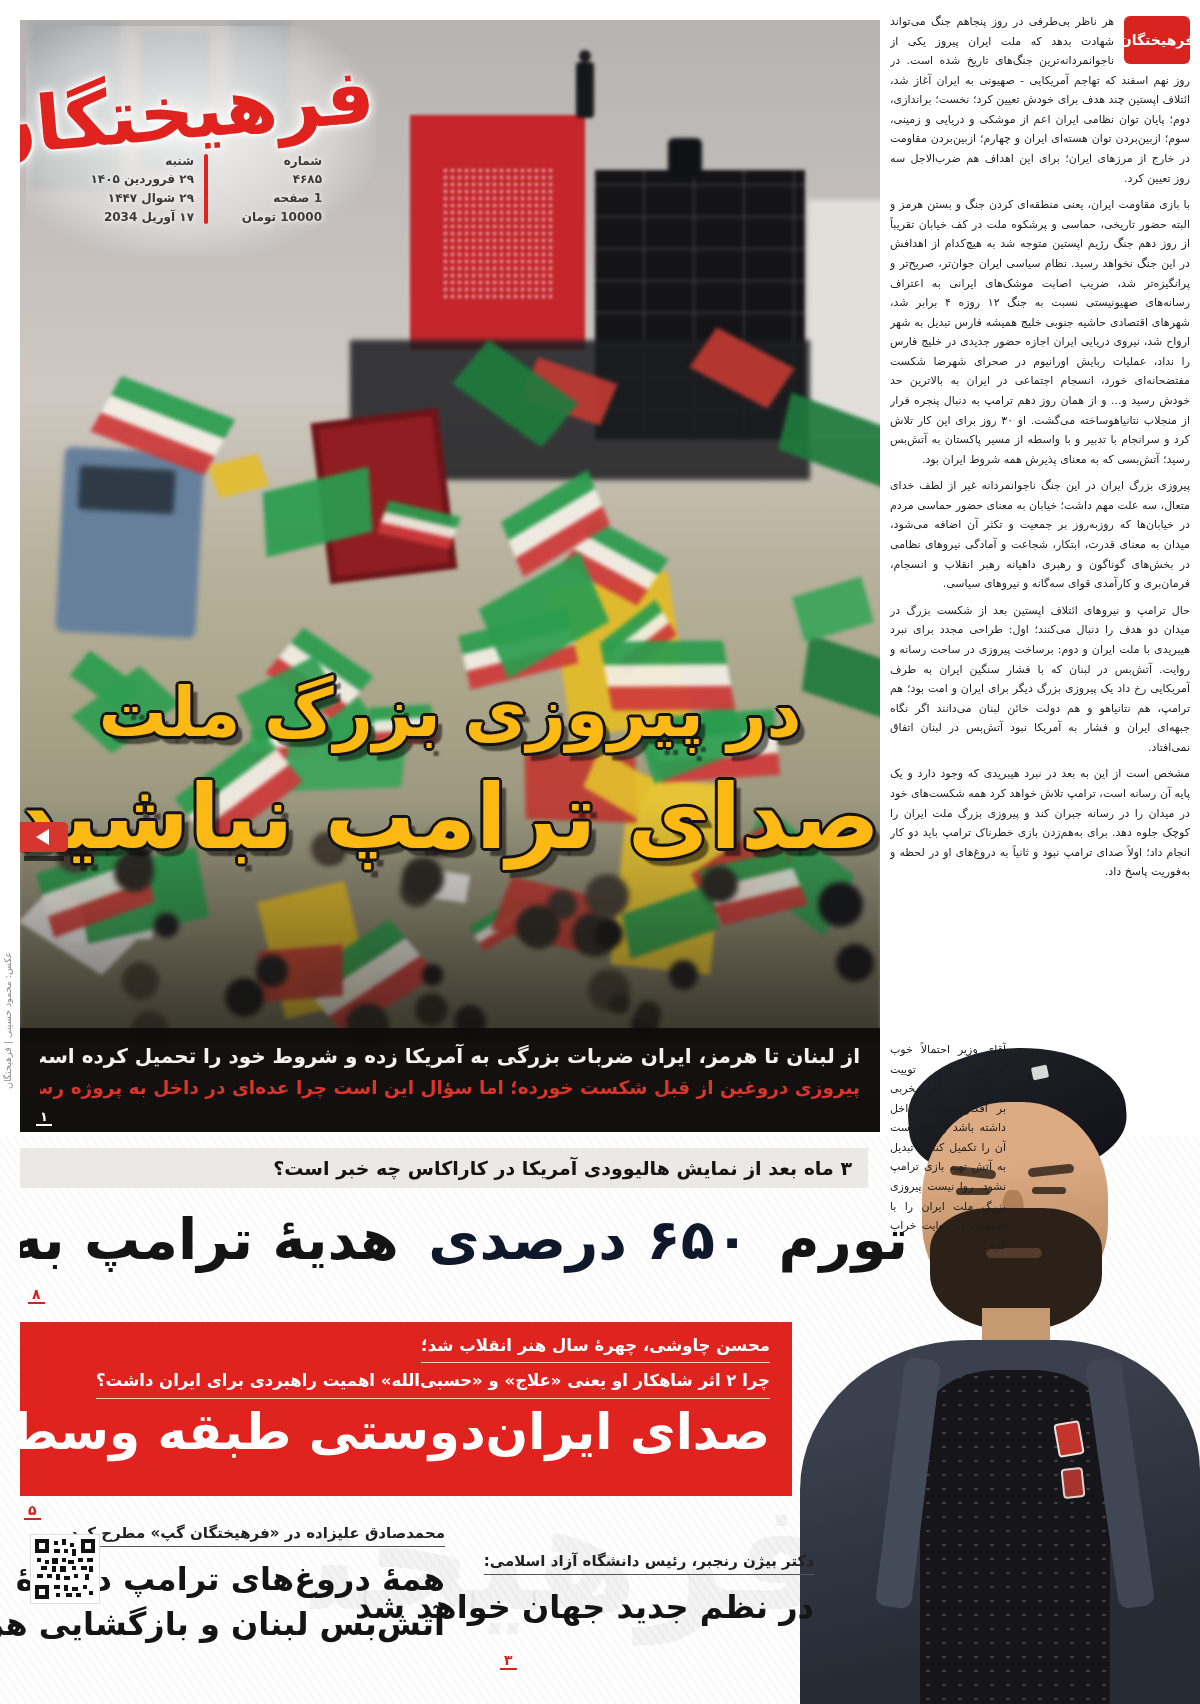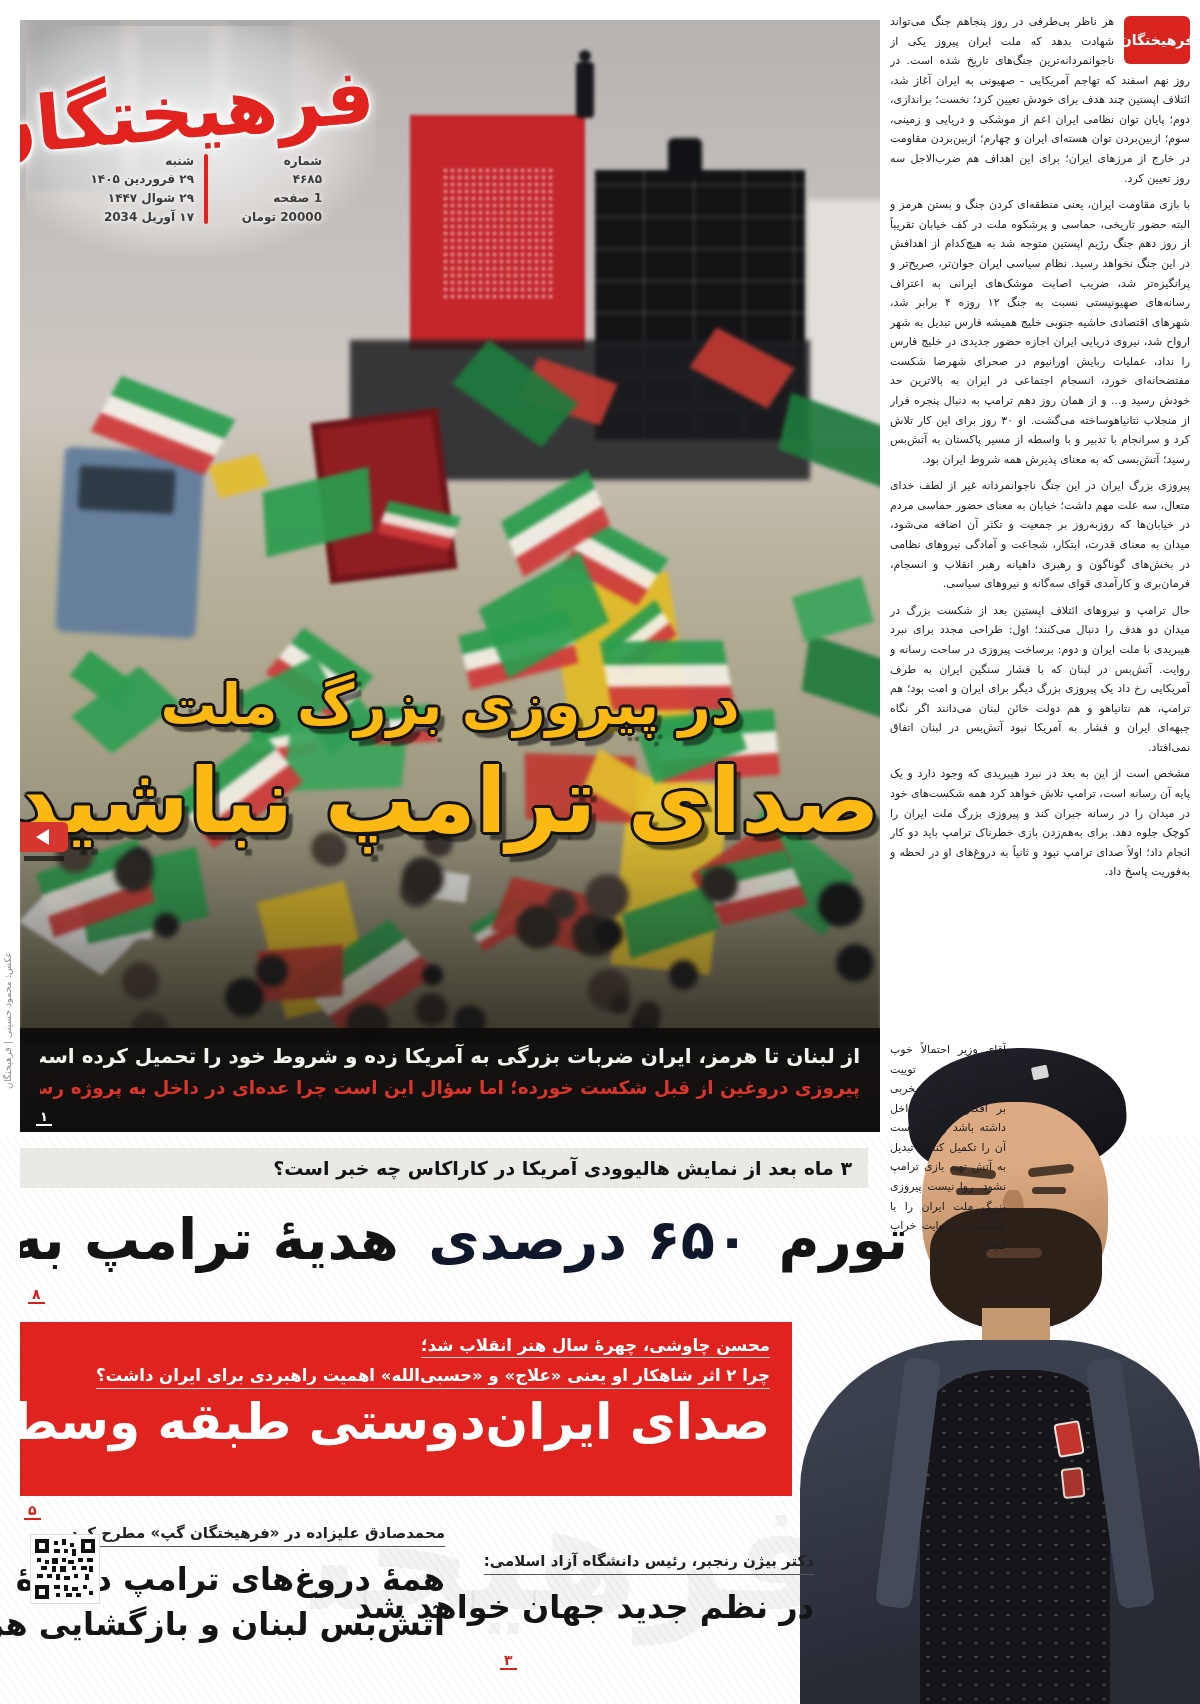--- a/index.html
+++ b/index.html
@@ -56,21 +56,21 @@
   
   .red-tab{position:absolute;left:0px;top:802px;width:48px;height:30px;background:#d7362e;
     border-radius:0 5px 5px 0;z-index:6;}
   .red-tab::before{content:"";position:absolute;left:16px;top:7px;border-top:8px solid transparent;
     border-bottom:8px solid transparent;border-right:13px solid #fff;}
   .red-tab::after{content:"";position:absolute;left:4px;top:34px;width:40px;height:5px;background:rgba(20,20,20,.75);}
 
   
   .main-headline{position:absolute;left:0;top:648px;width:100%;z-index:5;direction:rtl;text-align:center;
     color:#fcb813;font-weight:bold;white-space:nowrap;}
-  .main-headline .l1{font-size:56px;line-height:1.32;}
+  .main-headline .l1{font-size:68px;line-height:1.32;}
   .main-headline .l2{font-size:90px;line-height:1.3;}
   .main-headline div{text-shadow:
      3px 0 0 #141414,-3px 0 0 #141414,0 3px 0 #141414,0 -3px 0 #141414,
      2px 2px 0 #141414,-2px 2px 0 #141414,2px -2px 0 #141414,-2px -2px 0 #141414,
      7px 8px 2px rgba(10,10,10,.55);}
 
   
   .subband{position:absolute;left:0;bottom:0;width:100%;height:104px;z-index:7;
     background:rgba(13,11,11,.93);direction:rtl;text-align:right;padding:12px 20px 6px 20px;}
   .subband .ln1{font-size:20px;font-weight:bold;line-height:1.6;white-space:nowrap;overflow:hidden;}
@@ -102,21 +102,21 @@
     font-weight:bold;font-size:56px;line-height:1.5;white-space:nowrap;overflow:hidden;}
   .ven-headline .b{color:#141414;}
   .ven-headline .r{color:#0f172a;margin:0 10px;}
   .pref{position:absolute;z-index:4;color:#d4231f;font-size:14px;font-weight:bold;
     border-bottom:2.5px solid #d4231f;padding:0 4px;}
 
   
   .red-box{position:absolute;left:20px;top:1322px;width:772px;height:174px;background:#e0231e;z-index:2;
     direction:rtl;text-align:right;color:#fff;padding:13px 22px 0 16px;overflow:hidden;}
   .red-box .k{display:table;font-size:16.5px;font-weight:bold;line-height:1.35;
-    border-bottom:1px solid rgba(255,255,255,.8);margin-bottom:7px;white-space:nowrap;}
+    border-bottom:1px solid rgba(255,255,255,.8);padding-bottom:5px;margin-bottom:7px;white-space:nowrap;}
   .red-box .hl{font-size:50px;font-weight:bold;line-height:1.05;margin-top:2px;white-space:nowrap;letter-spacing:-1px;}
 
   
   .watermark{position:absolute;left:310px;top:1470px;width:520px;z-index:1;direction:rtl;
     font-size:150px;font-weight:bold;color:rgba(40,40,40,.055);white-space:nowrap;overflow:hidden;height:230px;}
 
   
   .story{position:absolute;z-index:3;direction:rtl;text-align:left;color:#141414;}
   .story .k{display:table;font-size:15px;font-weight:bold;color:#222;border-bottom:1px solid #555;
     padding-bottom:4px;margin:0 0 10px auto;white-space:nowrap;}
@@ -262,21 +262,21 @@
           <div>شنبه</div>
           <div>۲۹ فروردین ۱۴۰۵</div>
           <div>۲۹ شوال ۱۴۴۷</div>
           <div>۱۷ آوریل 2034</div>
         </div>
         <div class="date-divider"></div>
         <div class="issue">
           <div>شماره</div>
           <div class="num">۴۶۸۵</div>
           <div>1 صفحه</div>
-          <div>20000 تومان</div>
+          <div>10000 تومان</div>
         </div>
       </div>
     </div>
 
     <div class="main-headline">
       <div class="l1">در پیروزی بزرگ ملت</div>
       <div class="l2">صدای ترامپ نباشید</div>
     </div>
 
     <div class="red-tab"></div>

